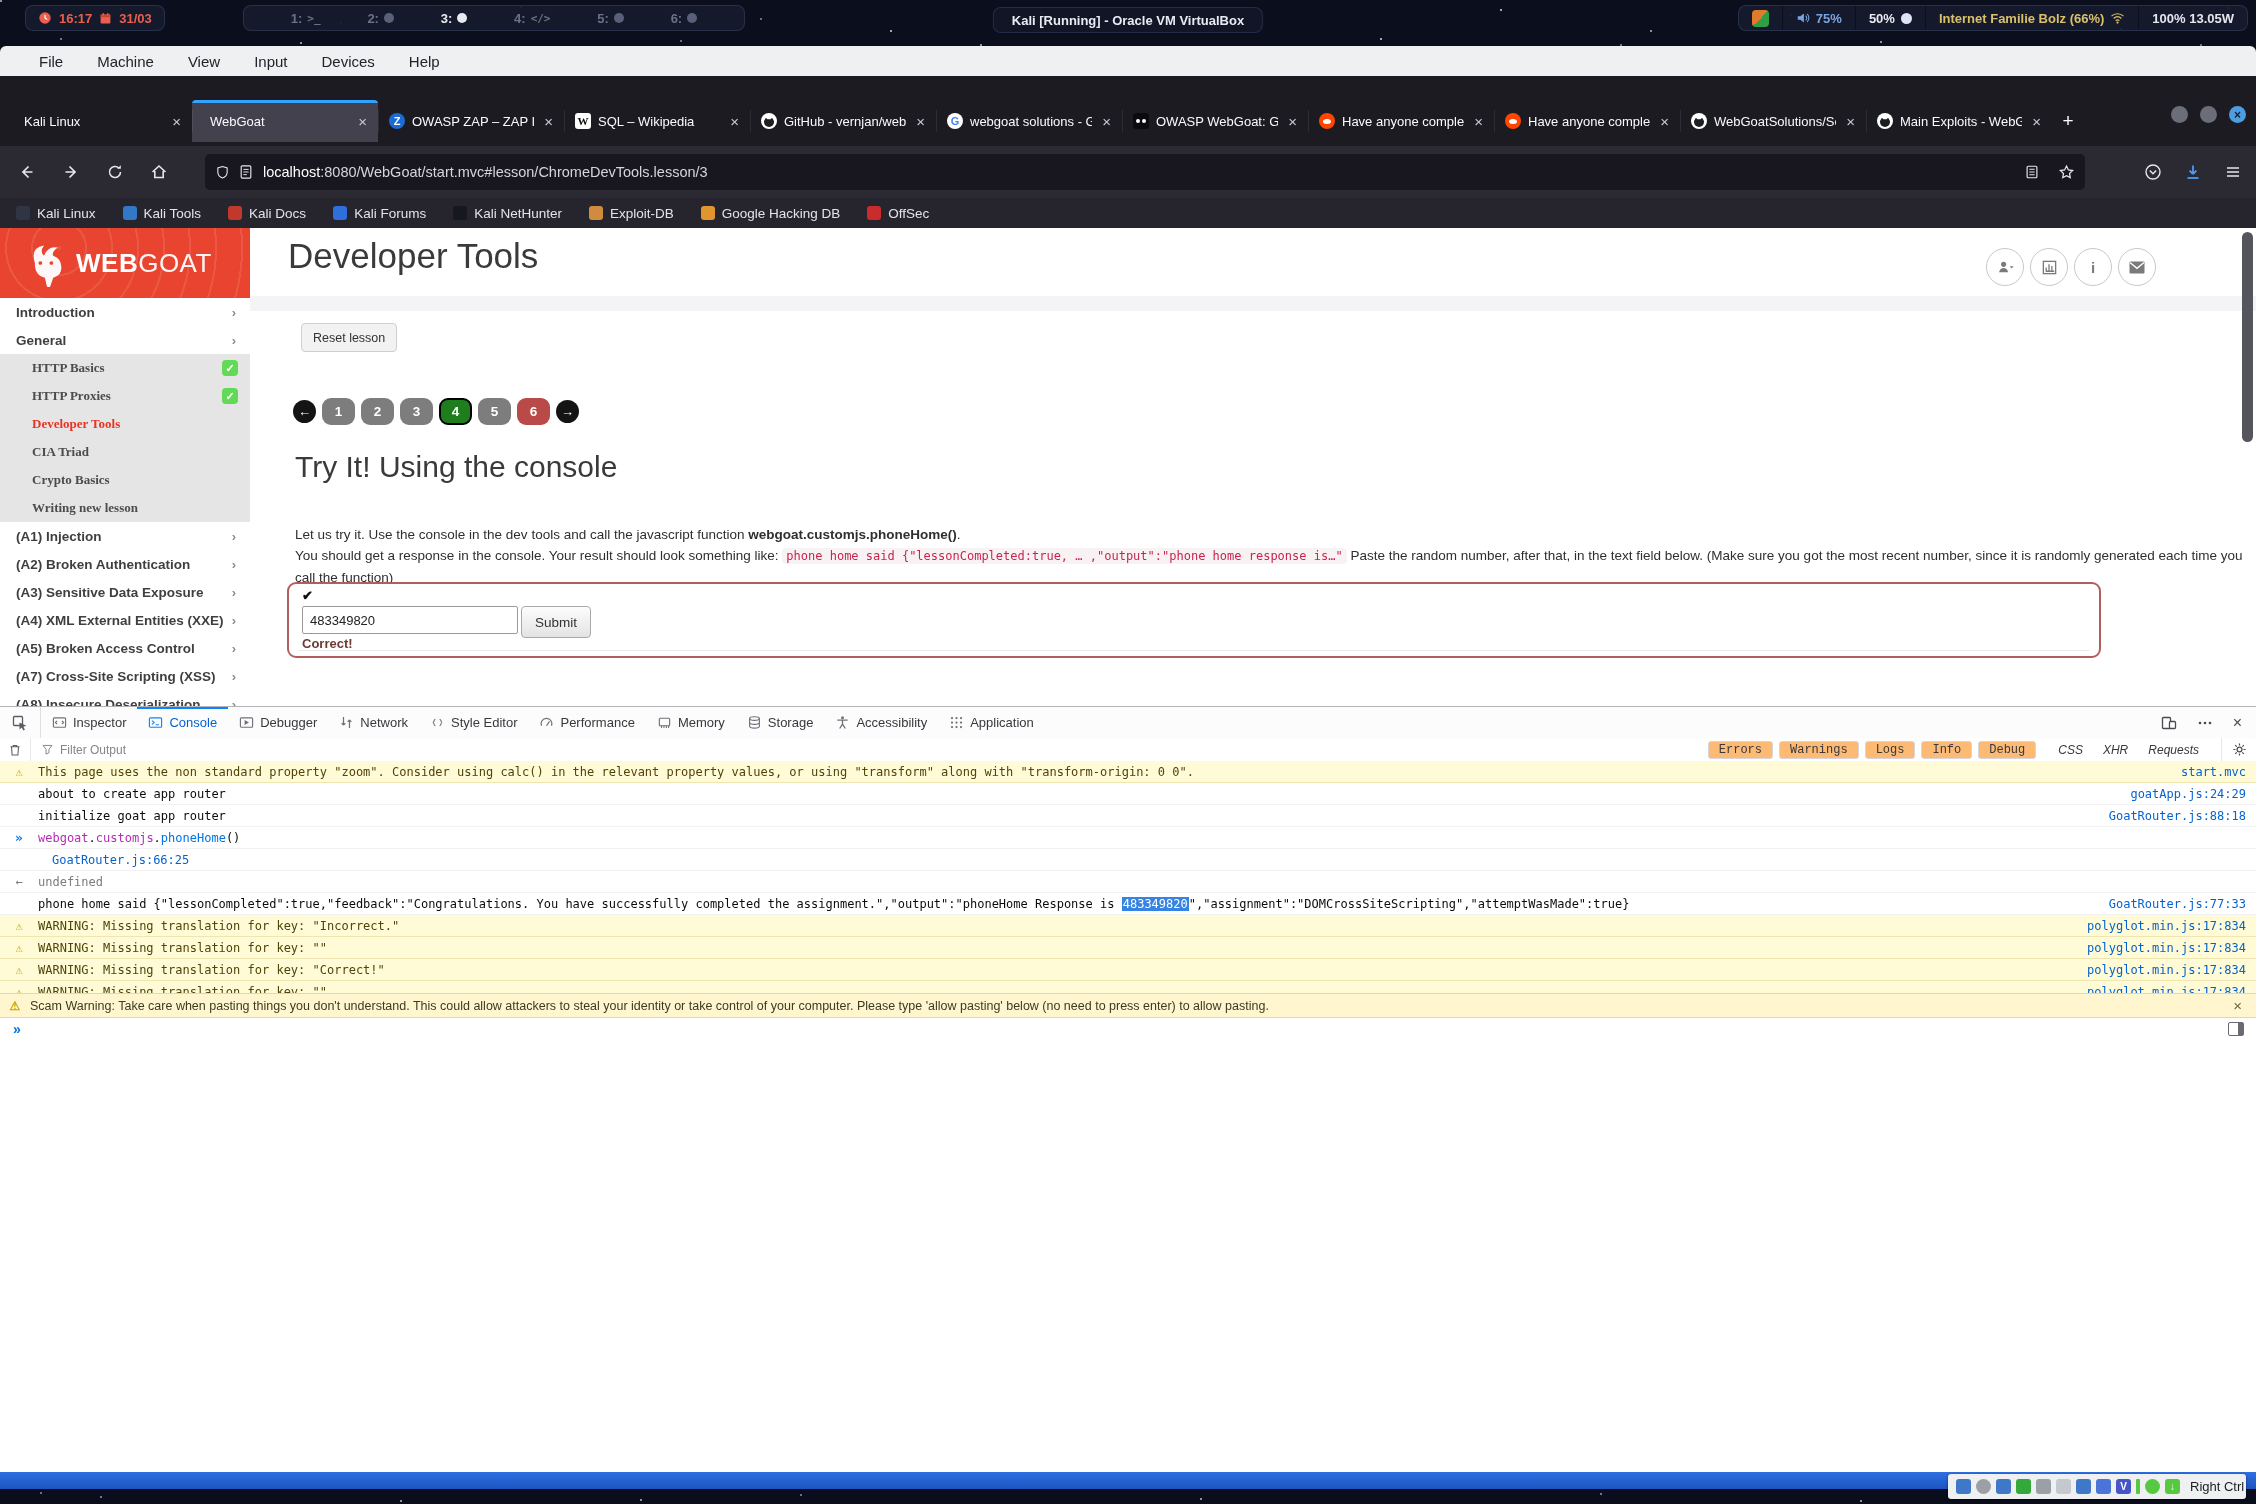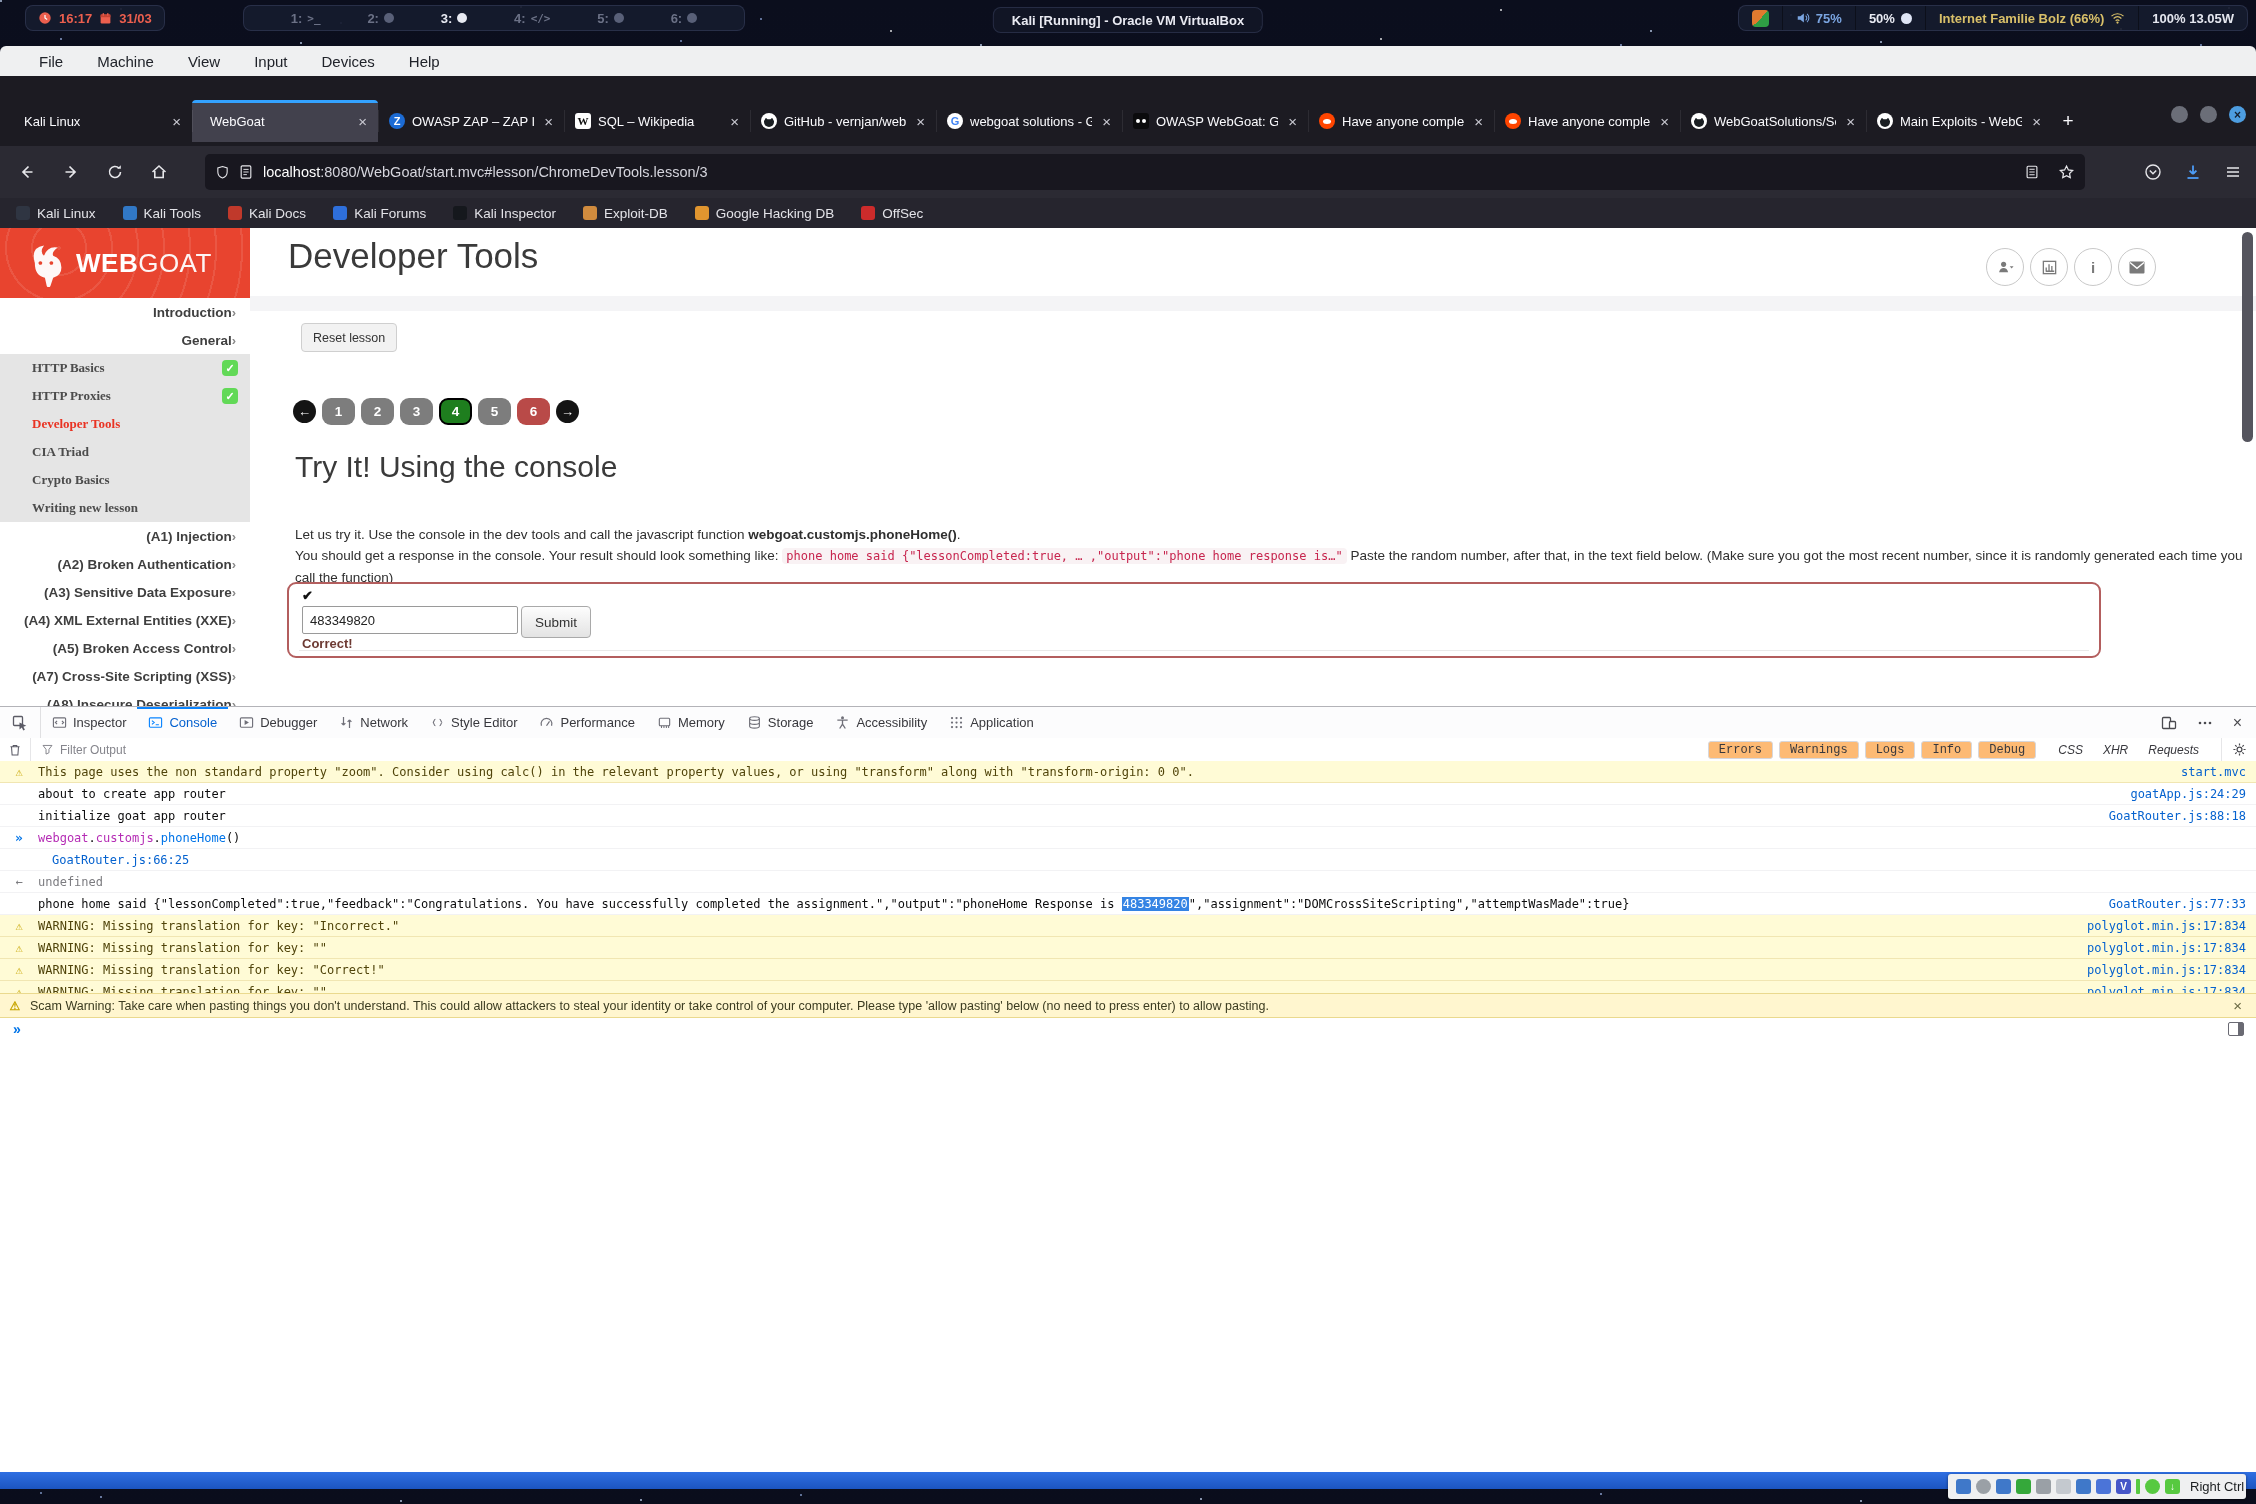--- a/index.html
+++ b/index.html
@@ -88,21 +88,21 @@
   
   #content{position:absolute;top:152px;left:0;right:0;height:478px;background:#ffffff;overflow:hidden;}
   #sidebar{position:absolute;left:0;top:0;width:250px;height:478px;background:#fff;}
   #wg-logo{position:absolute;left:0;top:0;width:250px;height:70px;background:#e8442f;display:flex;align-items:center;gap:10px;
            padding-left:22px;box-sizing:border-box;overflow:hidden;}
   #wg-logo::after{content:"";position:absolute;inset:-40px;background:repeating-radial-gradient(circle at 30% 40%,rgba(255,255,255,.10) 0 2px,transparent 2px 26px);}
   .logo-text{font-size:26px;color:#fff;letter-spacing:.5px;z-index:1;}
   .logo-text b{font-weight:bold;}
   .logo-text span{font-weight:300;opacity:.95;}
   #sidenav{position:absolute;top:70px;left:0;width:250px;}
-  .nav-sec{height:28px;display:flex;align-items:center;justify-content:flex-end;padding:0 14px 0 16px;
+  .nav-sec{height:28px;display:flex;align-items:center;justify-content:space-between;padding:0 14px 0 16px;
            font-size:13.5px;font-weight:bold;color:#3f3f3f;background:#fff;}
   .nav-sec .chev{color:#8a8a8a;font-size:13px;}
   .nav-sub{background:#e5e5e5;font-family:Liberation Serif, serif;}
   .nav-subitem{height:28px;display:flex;align-items:center;justify-content:space-between;padding:0 12px 0 32px;
                font-size:13px;font-weight:bold;color:#4c4c4c;}
   .nav-subitem.current{color:#e93323;}
   .done-badge{width:16px;height:16px;border-radius:4px;background:#62d957;color:#fff;font-size:11px;display:flex;
               align-items:center;justify-content:center;font-weight:bold;}
   #main{position:absolute;left:250px;top:0;right:0;height:478px;background:#fff;}
   #page-title{position:absolute;left:38px;top:8px;font-size:35px;color:#3a3a3a;font-weight:400;}
@@ -403,21 +403,21 @@
         <span class="bm">
           <span class="bm-ic" style="background: rgb(192, 57, 43);"></span>
           <span>Kali Docs</span>
         </span>
         <span class="bm">
           <span class="bm-ic" style="background: rgb(46, 111, 219);"></span>
           <span>Kali Forums</span>
         </span>
         <span class="bm">
           <span class="bm-ic" style="background: rgb(21, 24, 29);"></span>
-          <span>Kali Inspector</span>
+          <span>Kali NetHunter</span>
         </span>
         <span class="bm">
           <span class="bm-ic" style="background: rgb(208, 139, 62);"></span>
           <span>Exploit-DB</span>
         </span>
         <span class="bm">
           <span class="bm-ic" style="background: rgb(224, 149, 47);"></span>
           <span>Google Hacking DB</span>
         </span>
         <span class="bm">

